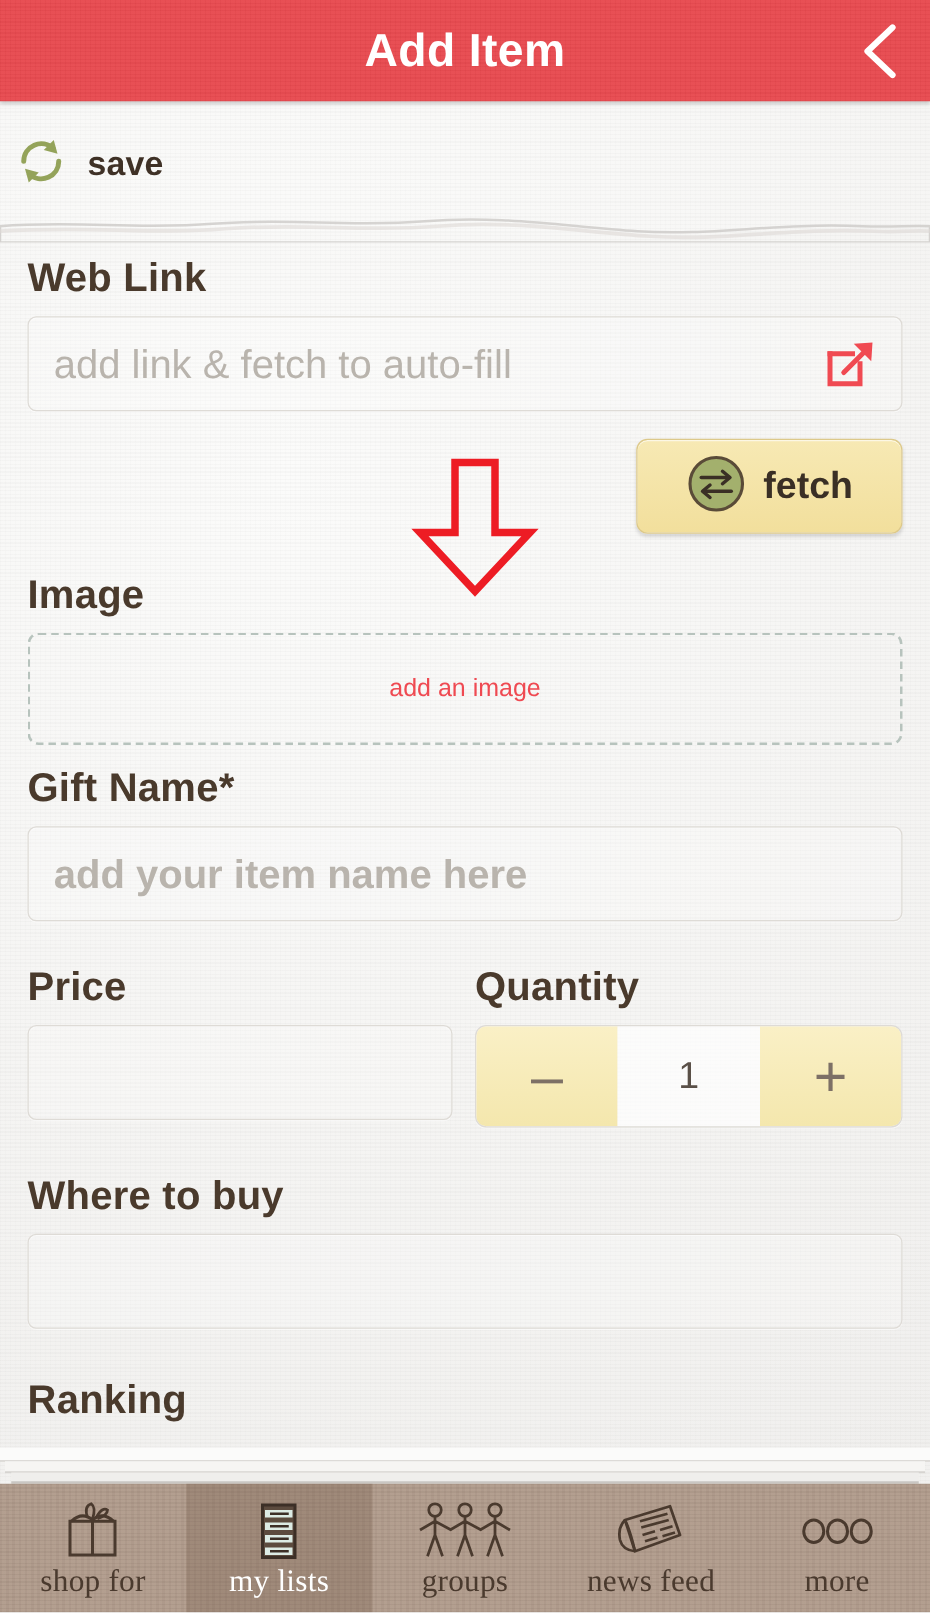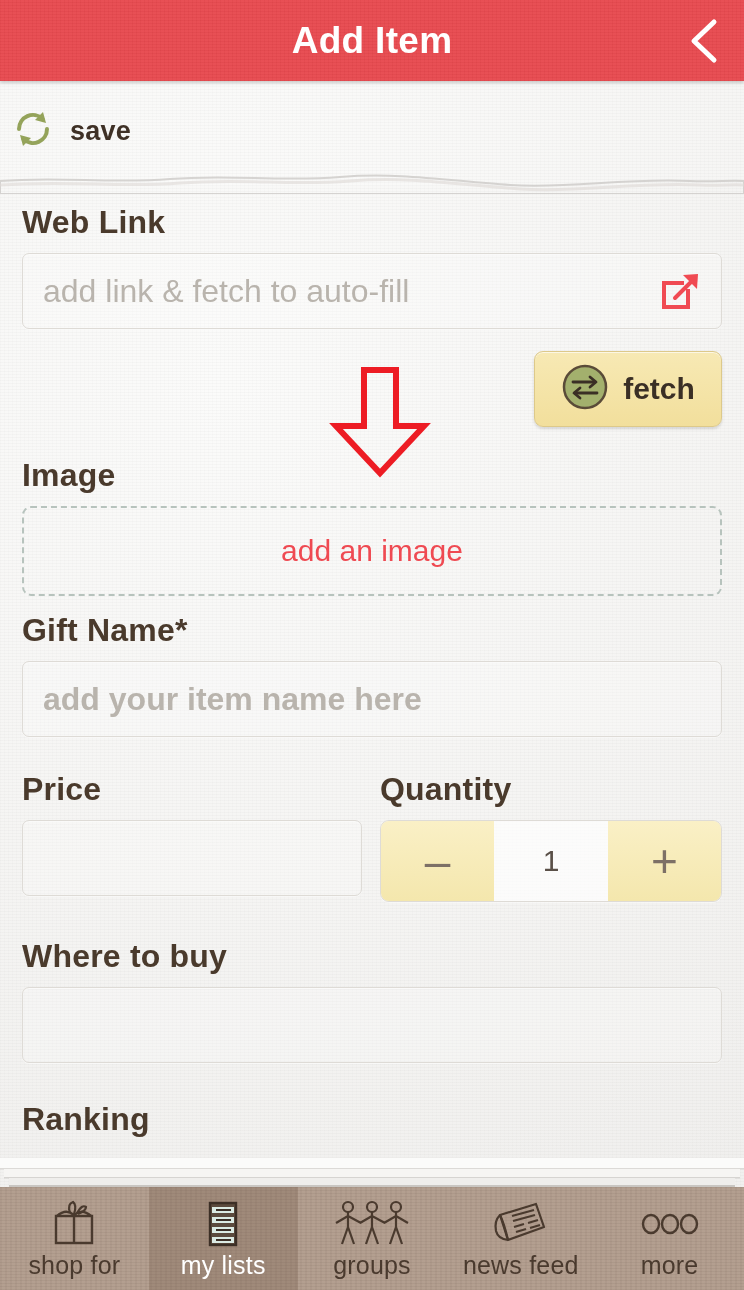--- a/index.html
+++ b/index.html
@@ -113,42 +113,42 @@
     display:flex; align-items:center; justify-content:center;
     cursor:pointer;
   }
 
   
   #fetch-row {
     display:flex; justify-content:flex-end;
     padding:0 22px; margin-top:22px;
   }
   #fetch-btn {
-    width:188px; height:76px;
+    width:213px; height:76px;
     background:linear-gradient(180deg,#f7e9b4 0%,#f2df9c 100%);
     border:1px solid #ddc98a;
     border-radius:9px;
     box-shadow:0 2px 3px rgba(0,0,0,0.13), inset 0 1px 0 rgba(255,255,255,0.65);
     display:flex; align-items:center; justify-content:center; gap:14px;
     cursor:pointer;
   }
   #fetch-label { font-size:30px; font-weight:bold; color:#3a2f25; }
 
   
   #image-label { margin-top:30px; }
   #image-dropzone {
     margin-top:12px;
     height:90px;
     border:2px dashed #b7c3bd;
     border-radius:9px;
     display:flex; align-items:center; justify-content:center;
     cursor:pointer;
   }
   #image-dropzone-text {
-    font-size:30px; color:#ef4a52;
+    font-size:20px; color:#ef4a52;
   }
 
   
   #giftname-label { margin-top:16px; }
   #giftname-input { margin-top:12px;font-weight:bold; }
 
   
   #price-qty-row {
     display:flex; gap:18px; padding:0 22px; margin-top:34px;
   }
@@ -208,20 +208,21 @@
     display:flex;
     z-index:7;
   }
   .tab {
     flex:1;
     display:flex; flex-direction:column;
     align-items:center; justify-content:center;
     gap:0;
     cursor:pointer;
     position:relative;
+    font-family:Liberation Serif, serif;
   }
   .tab.selected {
     background:rgba(90,62,44,0.22);
   }
   .tab-icon { height:54px; display:flex; align-items:center; justify-content:center; }
   .tab-label {
     font-size:25px;
     color:#4a3a2e;
     letter-spacing:0.2px;
   }

